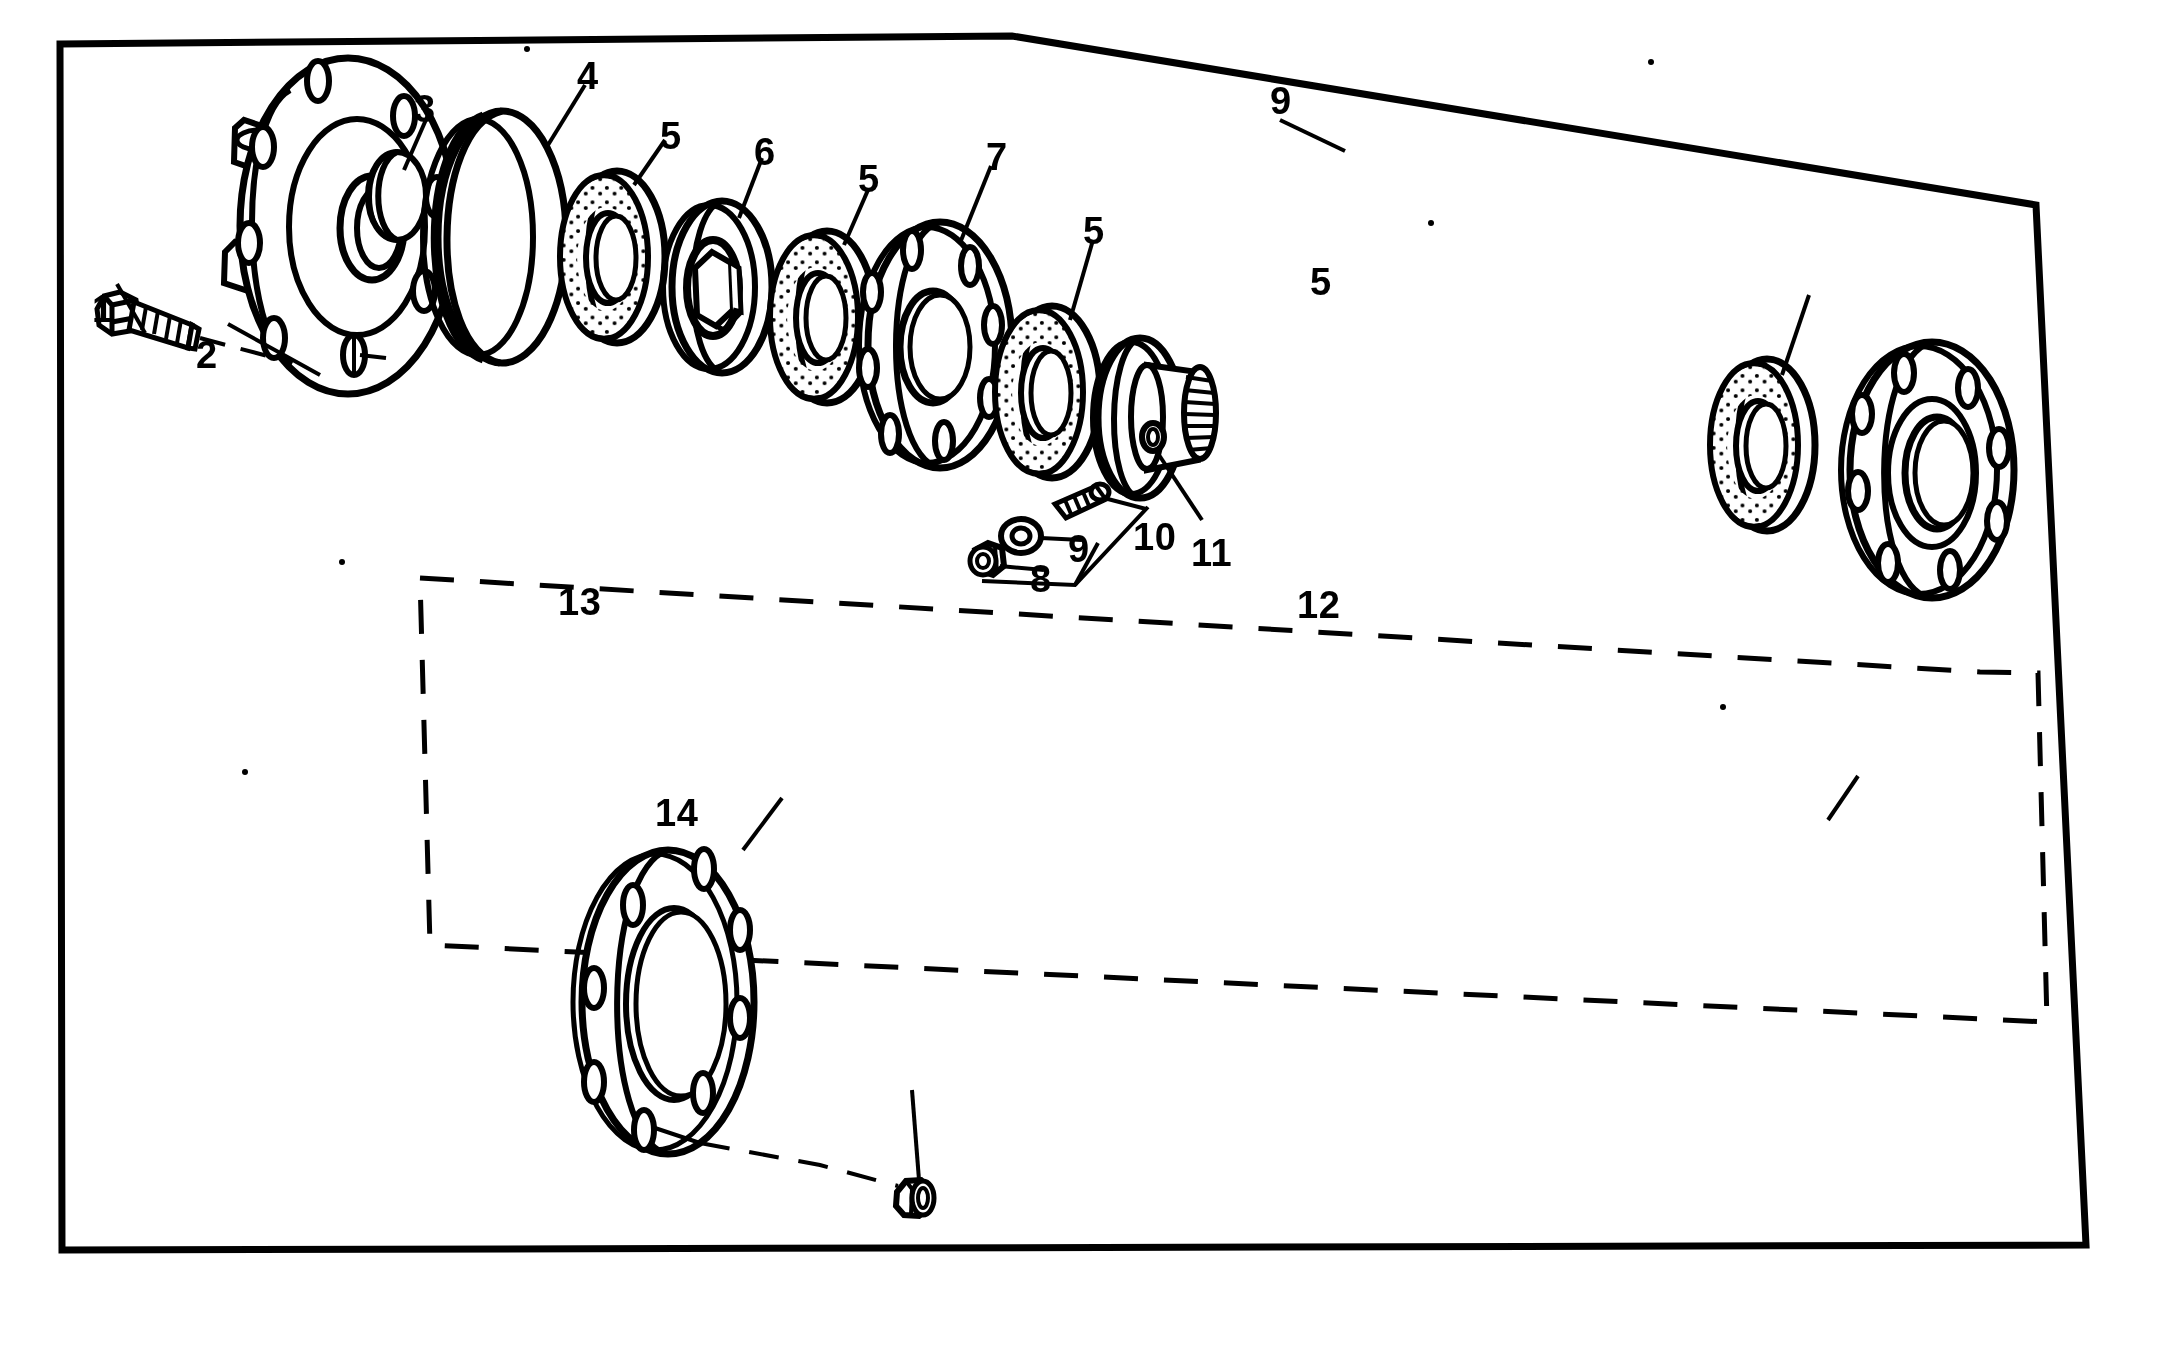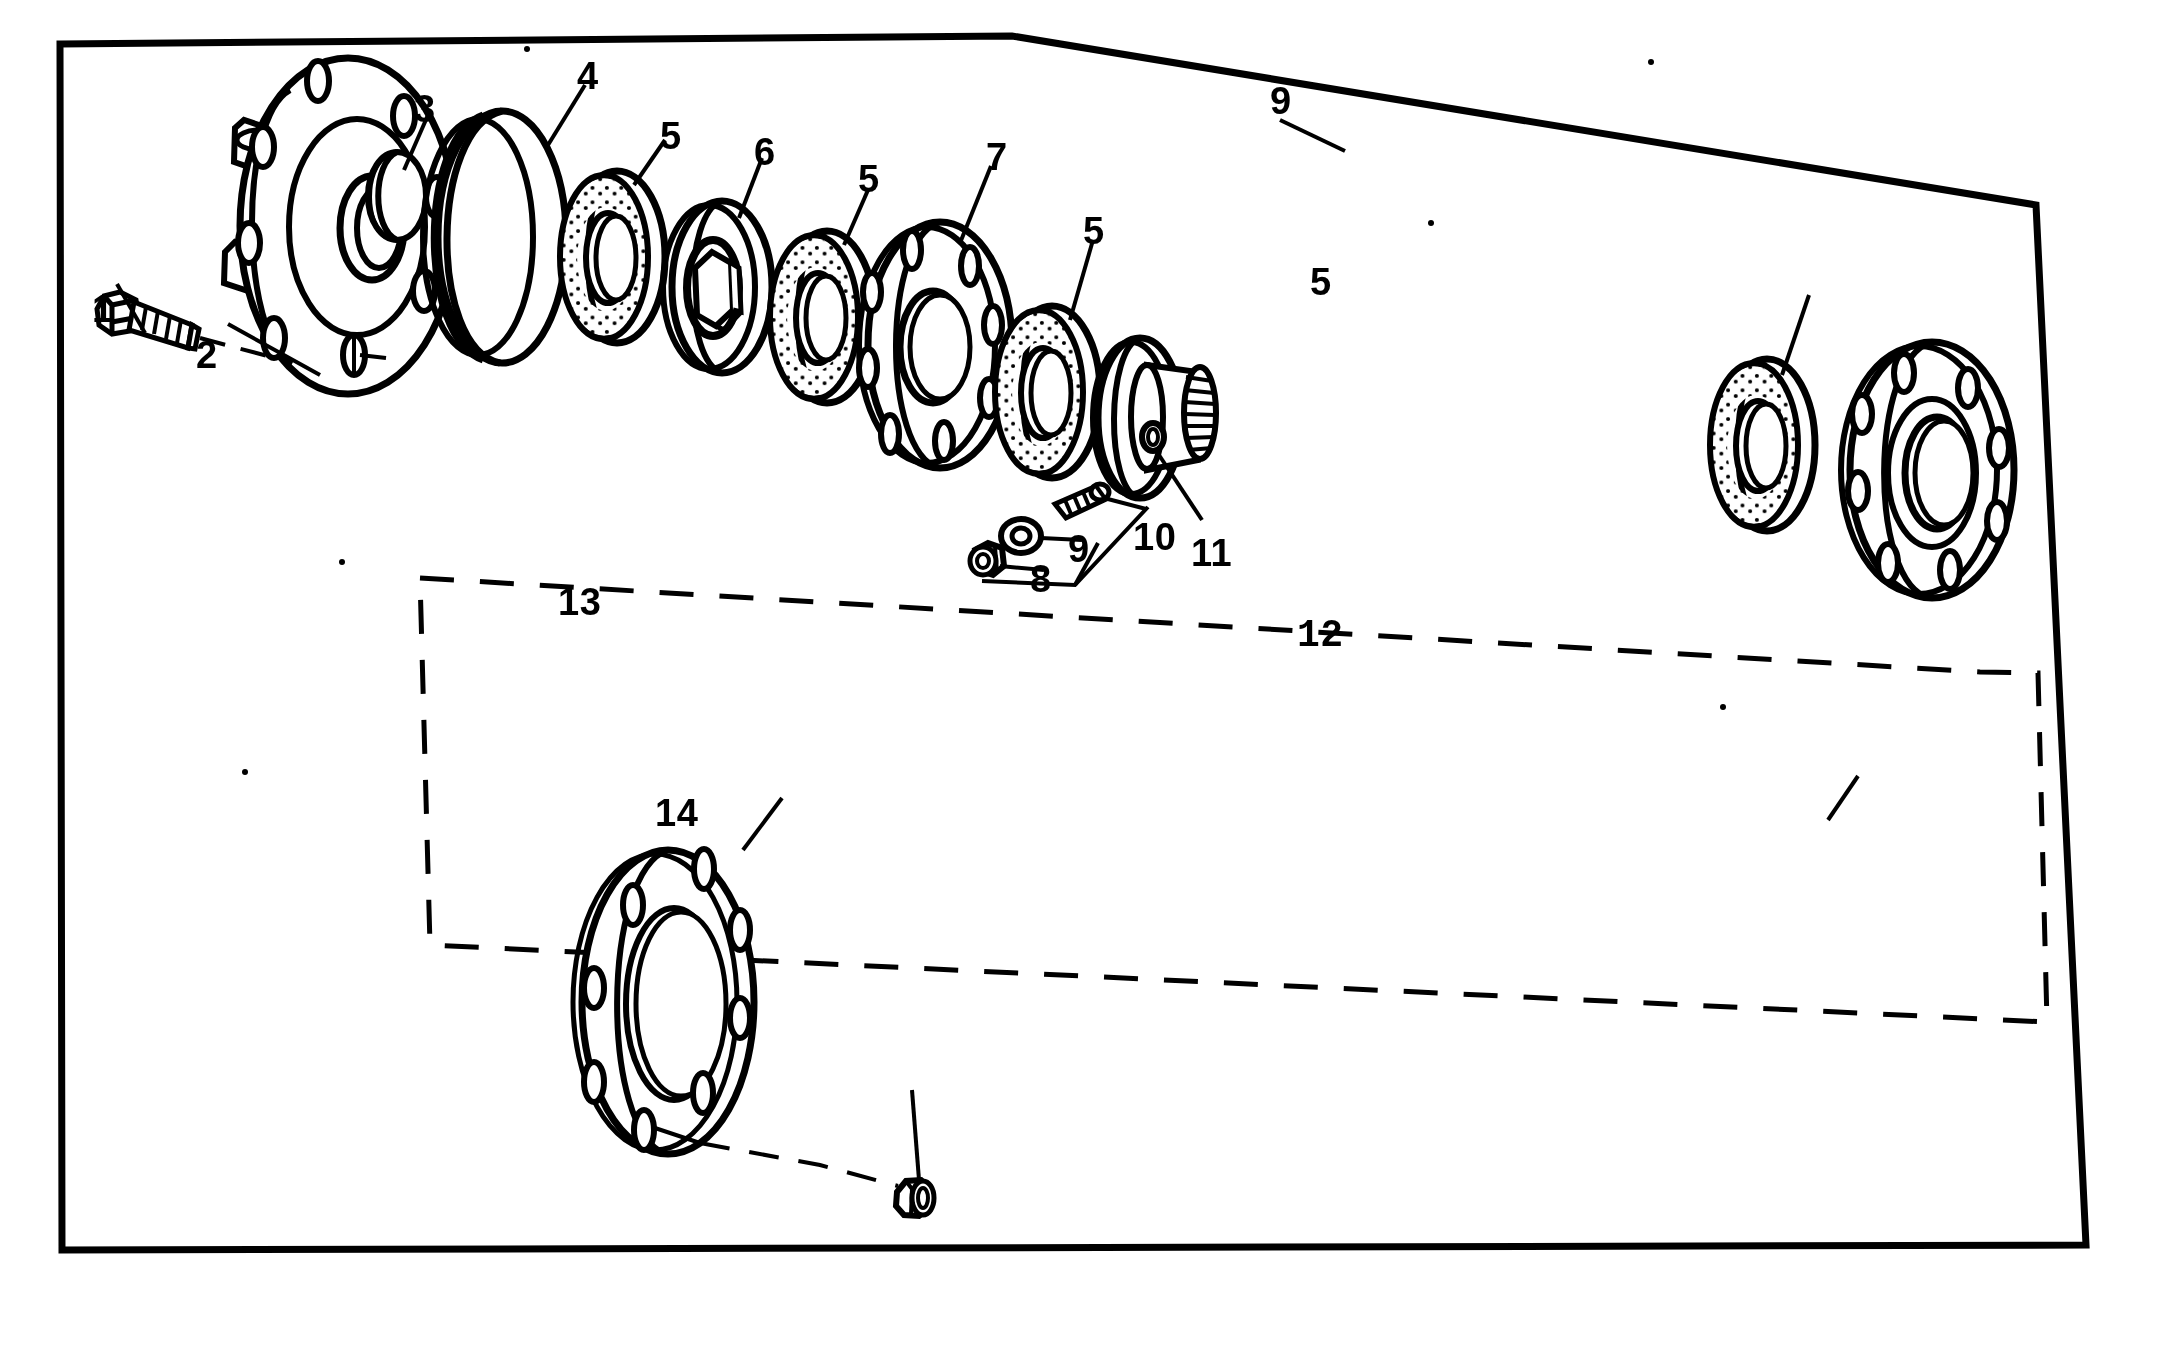--- a/index.html
+++ b/index.html
@@ -368,18 +368,18 @@
   <div class="callout-label" style="left:660px; top:117px;">5</div>
   <div class="callout-label" style="left:754px; top:133px;">6</div>
   <div class="callout-label" style="left:858px; top:160px;">5</div>
   <div class="callout-label" style="left:986px; top:138px;">7</div>
   <div class="callout-label" style="left:1083px;top:212px;">5</div>
   <div class="callout-label" style="left:1310px;top:263px;">5</div>
   <div class="callout-label" style="left:1030px;top:560px;">8</div>
   <div class="callout-label" style="left:1068px;top:530px;">9</div>
   <div class="callout-label" style="left:1133px;top:502px;margin-top:16px;">10</div>
   <div class="callout-label" style="left:1191px;top:534px;text-align:right;">11</div>
-  <div class="callout-label" style="left:1297px;top:617px;font-family:Liberation Mono, monospace;">12</div>
+  <div class="callout-label" style="left:1297px;top:586px;">12</div>
   <div class="callout-label" style="left:558px; top:583px;">13</div>
   <div class="callout-label" style="left:655px; top:794px;">14</div>
   <div class="callout-label" style="left:1270px;top:82px;">9</div>
 
 </div>
 
 </body></html>

